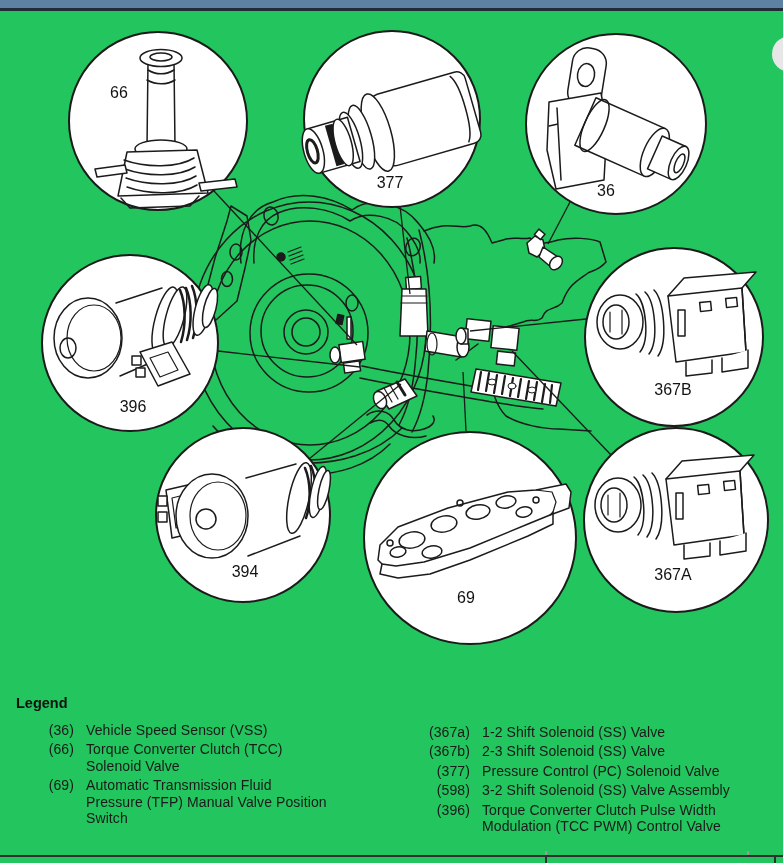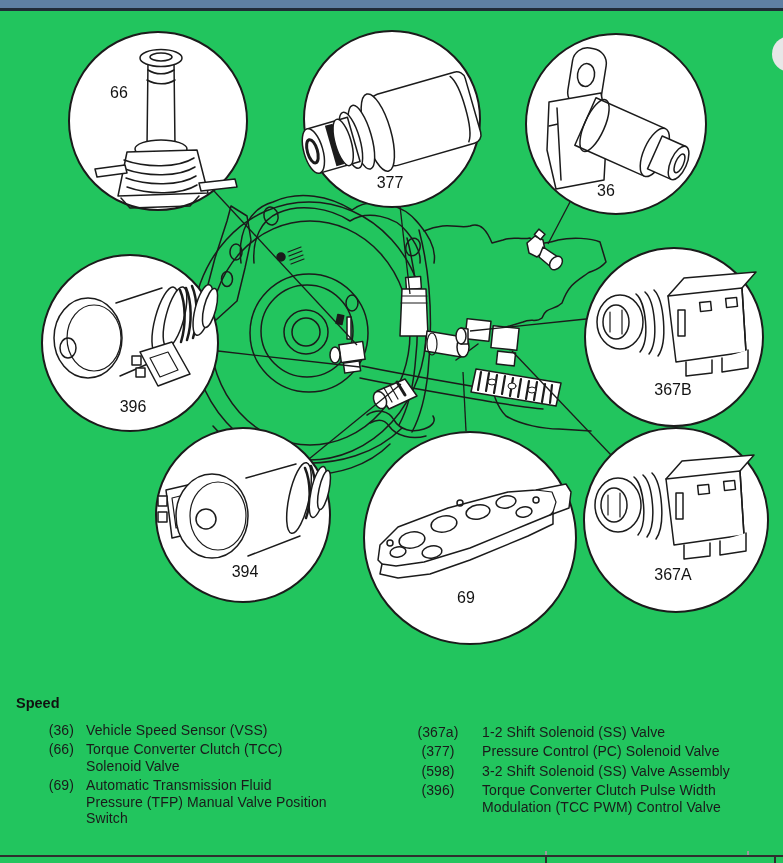--- a/index.html
+++ b/index.html
@@ -10,21 +10,21 @@
   #diagram-svg{position:absolute;left:0;top:0;}
   
   #legend{position:absolute;left:0;top:0;width:783px;}
   #legend-title{position:absolute;left:16px;top:695px;font-size:14.5px;font-weight:bold;color:#111;}
   .lcol{position:absolute;}
   #legend-left{left:30px;top:722px;width:330px;}
   #legend-right{left:406px;top:724px;width:372px;}
   .lrow{display:flex;margin-bottom:3px;font-size:14px;line-height:16.4px;letter-spacing:.1px;color:#1a1a1a;}
   .ref{flex:none;text-align:right;margin-right:12px;}
   #legend-left .ref{width:44px;}
-  #legend-right .ref{width:64px;text-align:center;}
+  #legend-right .ref{width:64px;}
   .txt{flex:1;}
   
   #bottom-line{position:absolute;left:0;top:855px;width:783px;height:2px;background:#2e2e2e;}
   .tick-up{position:absolute;width:2px;height:4px;top:851px;background:#9a9a9a;}
   .tick-down{position:absolute;width:2px;height:6px;top:857px;background:#2e2e2e;}
 </style>
 </head>
 <body>
 
 <div id="page">
@@ -273,21 +273,21 @@
         </g>
         <text x="673" y="580" fill="#131313" stroke="none">367A</text>
       </g>
     </g>
   </svg>
 
   <div id="topbar"></div>
   <div id="topbar-edge"></div>
 
   <div id="legend">
-    <div id="legend-title">Speed</div>
+    <div id="legend-title">Legend</div>
 
     <div id="legend-left" class="lcol">
       <div class="lrow">
         <div class="ref">(36)</div>
         <div class="txt">
             <div>Vehicle Speed Sensor (VSS)</div>
           </div>
       </div>
       <div class="lrow">
         <div class="ref">(66)</div>
@@ -304,20 +304,26 @@
           <div>Switch</div>
         </div>
       </div>
     </div>
 
     <div id="legend-right" class="lcol">
       <div class="lrow">
         <div class="ref">(367a)</div>
         <div class="txt">
             <div>1-2 Shift Solenoid (SS) Valve</div>
+          </div>
+      </div>
+      <div class="lrow">
+        <div class="ref">(367b)</div>
+        <div class="txt">
+            <div>2-3 Shift Solenoid (SS) Valve</div>
           </div>
       </div>
       <div class="lrow">
         <div class="ref">(377)</div>
         <div class="txt">
             <div>Pressure Control (PC) Solenoid Valve</div>
           </div>
       </div>
       <div class="lrow">
         <div class="ref">(598)</div>

